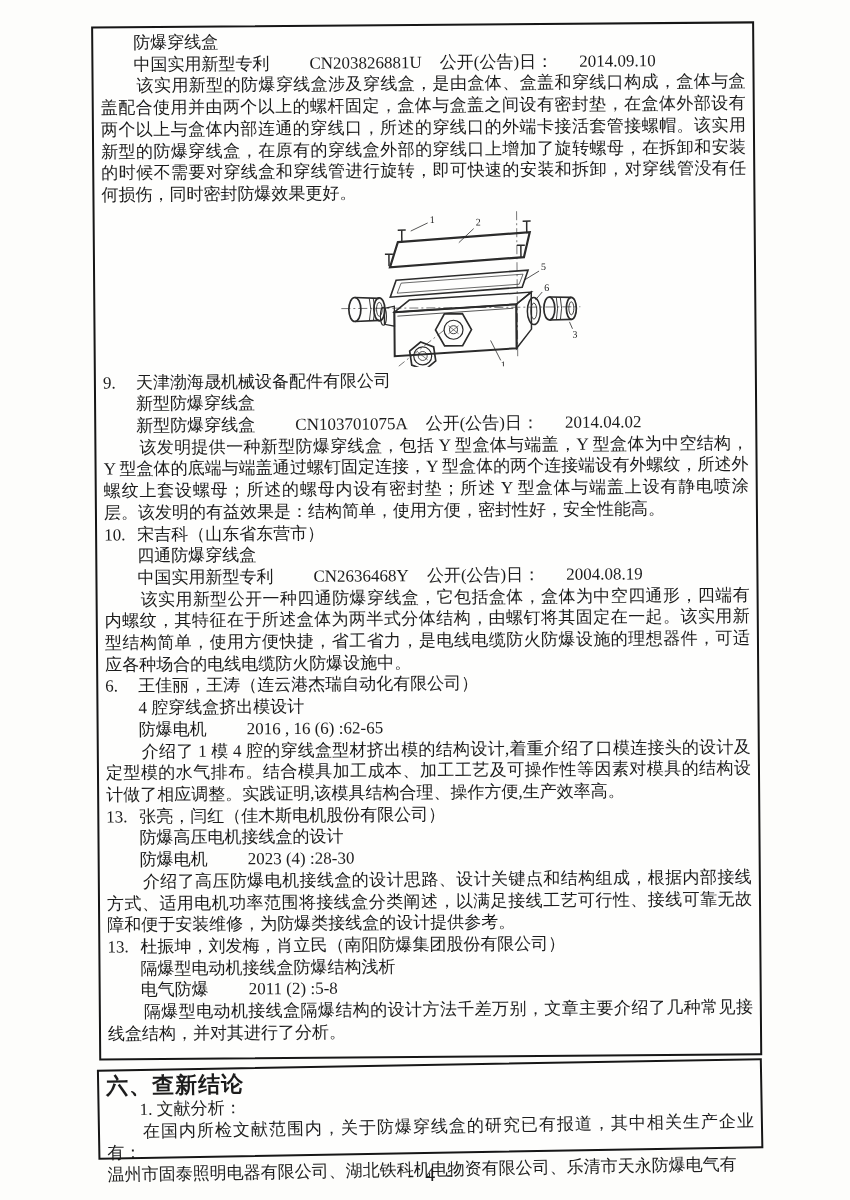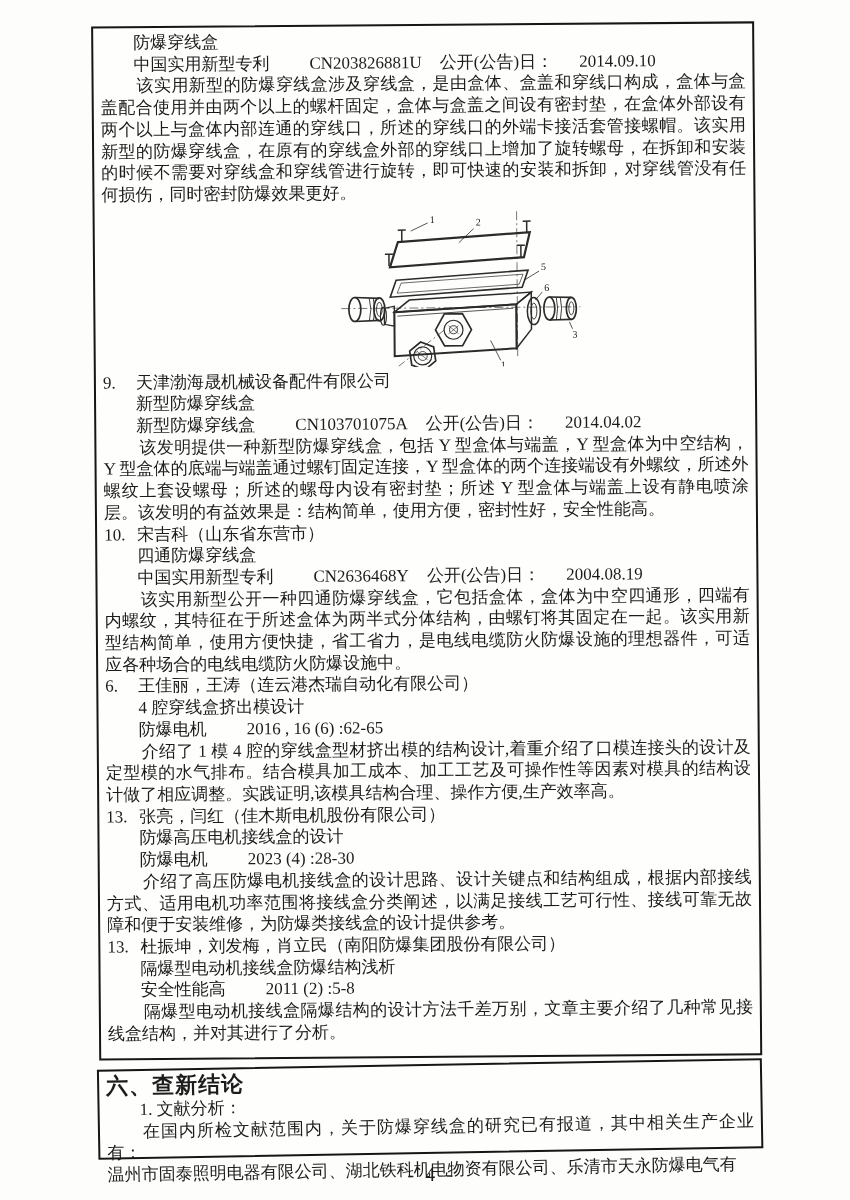--- a/index.html
+++ b/index.html
@@ -185,21 +185,21 @@
       <p class="abs">介绍了高压防爆电机接线盒的设计思路、设计关键点和结构组成，根据内部接线方式、适用电机功率范围将接线盒分类阐述，以满足接线工艺可行性、接线可靠无故障和便于安装维修，为防爆类接线盒的设计提供参考。</p>
     </div>
 
     <div class="entry">
       <div class="numline">
         <span class="num">13.</span>
         <span>杜振坤，刘发梅，肖立民（南阳防爆集团股份有限公司）</span>
       </div>
       <div class="ln ind">隔爆型电动机接线盒防爆结构浅析</div>
       <div class="ln ind">
-        <span>安全性能高</span><span class="gapL">2011 (2) :5-8</span>
+        <span>电气防爆</span><span class="gapL">2011 (2) :5-8</span>
       </div>
       <p class="abs">隔爆型电动机接线盒隔爆结构的设计方法千差万别，文章主要介绍了几种常见接线盒结构，并对其进行了分析。</p>
     </div>
 
   </div>
 
   <div class="box2">
     <div class="c-head">六、查新结论</div>
     <div class="c-sub">1. 文献分析：</div>
     <p class="c-p1">在国内所检文献范围内，关于防爆穿线盒的研究已有报道，其中相关生产企业有：</p>

